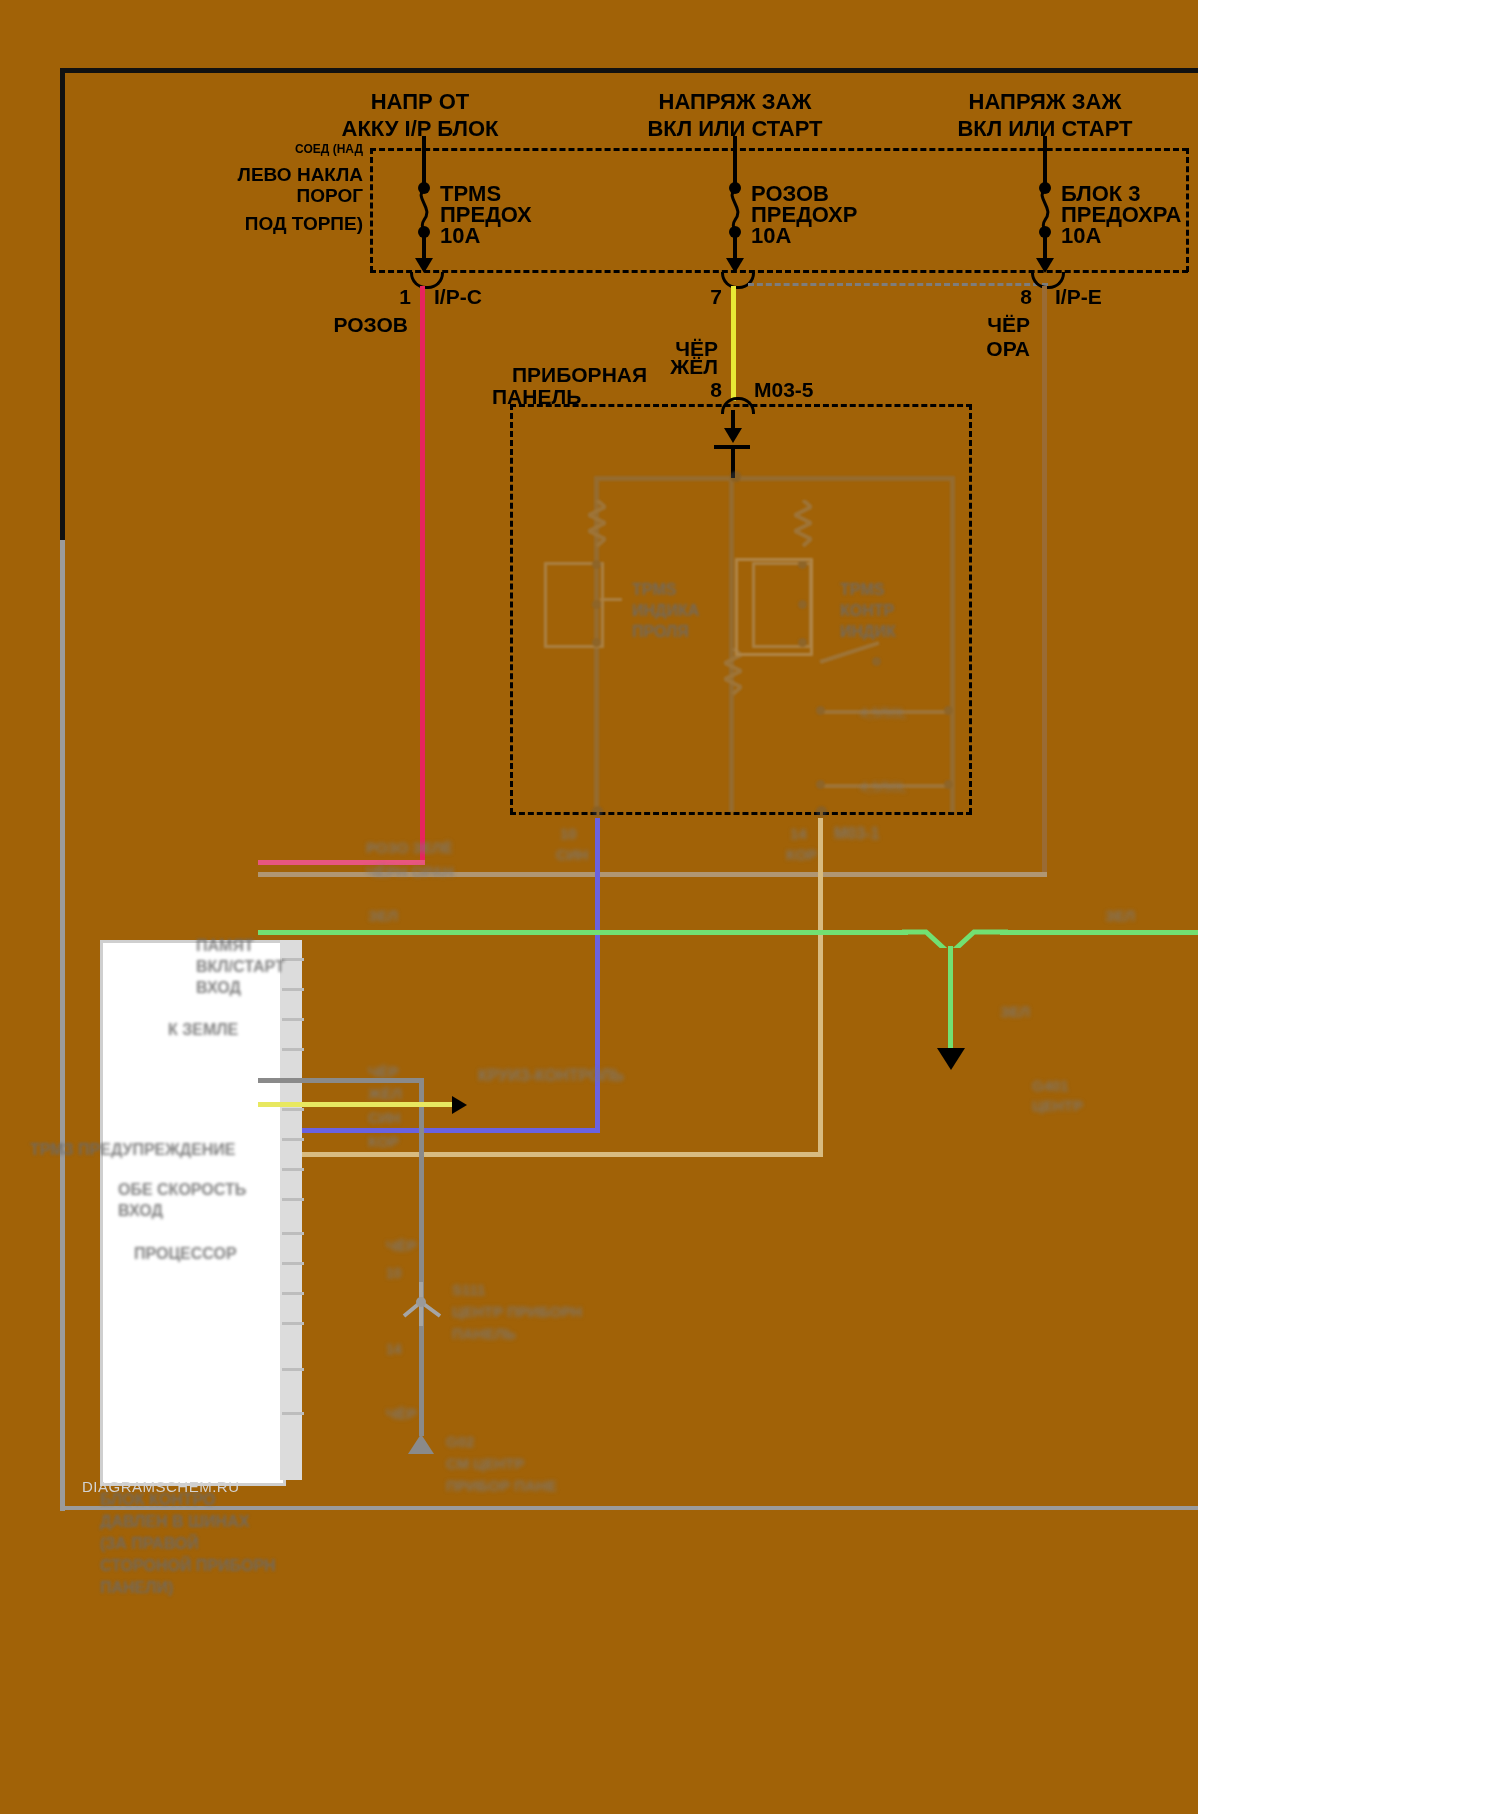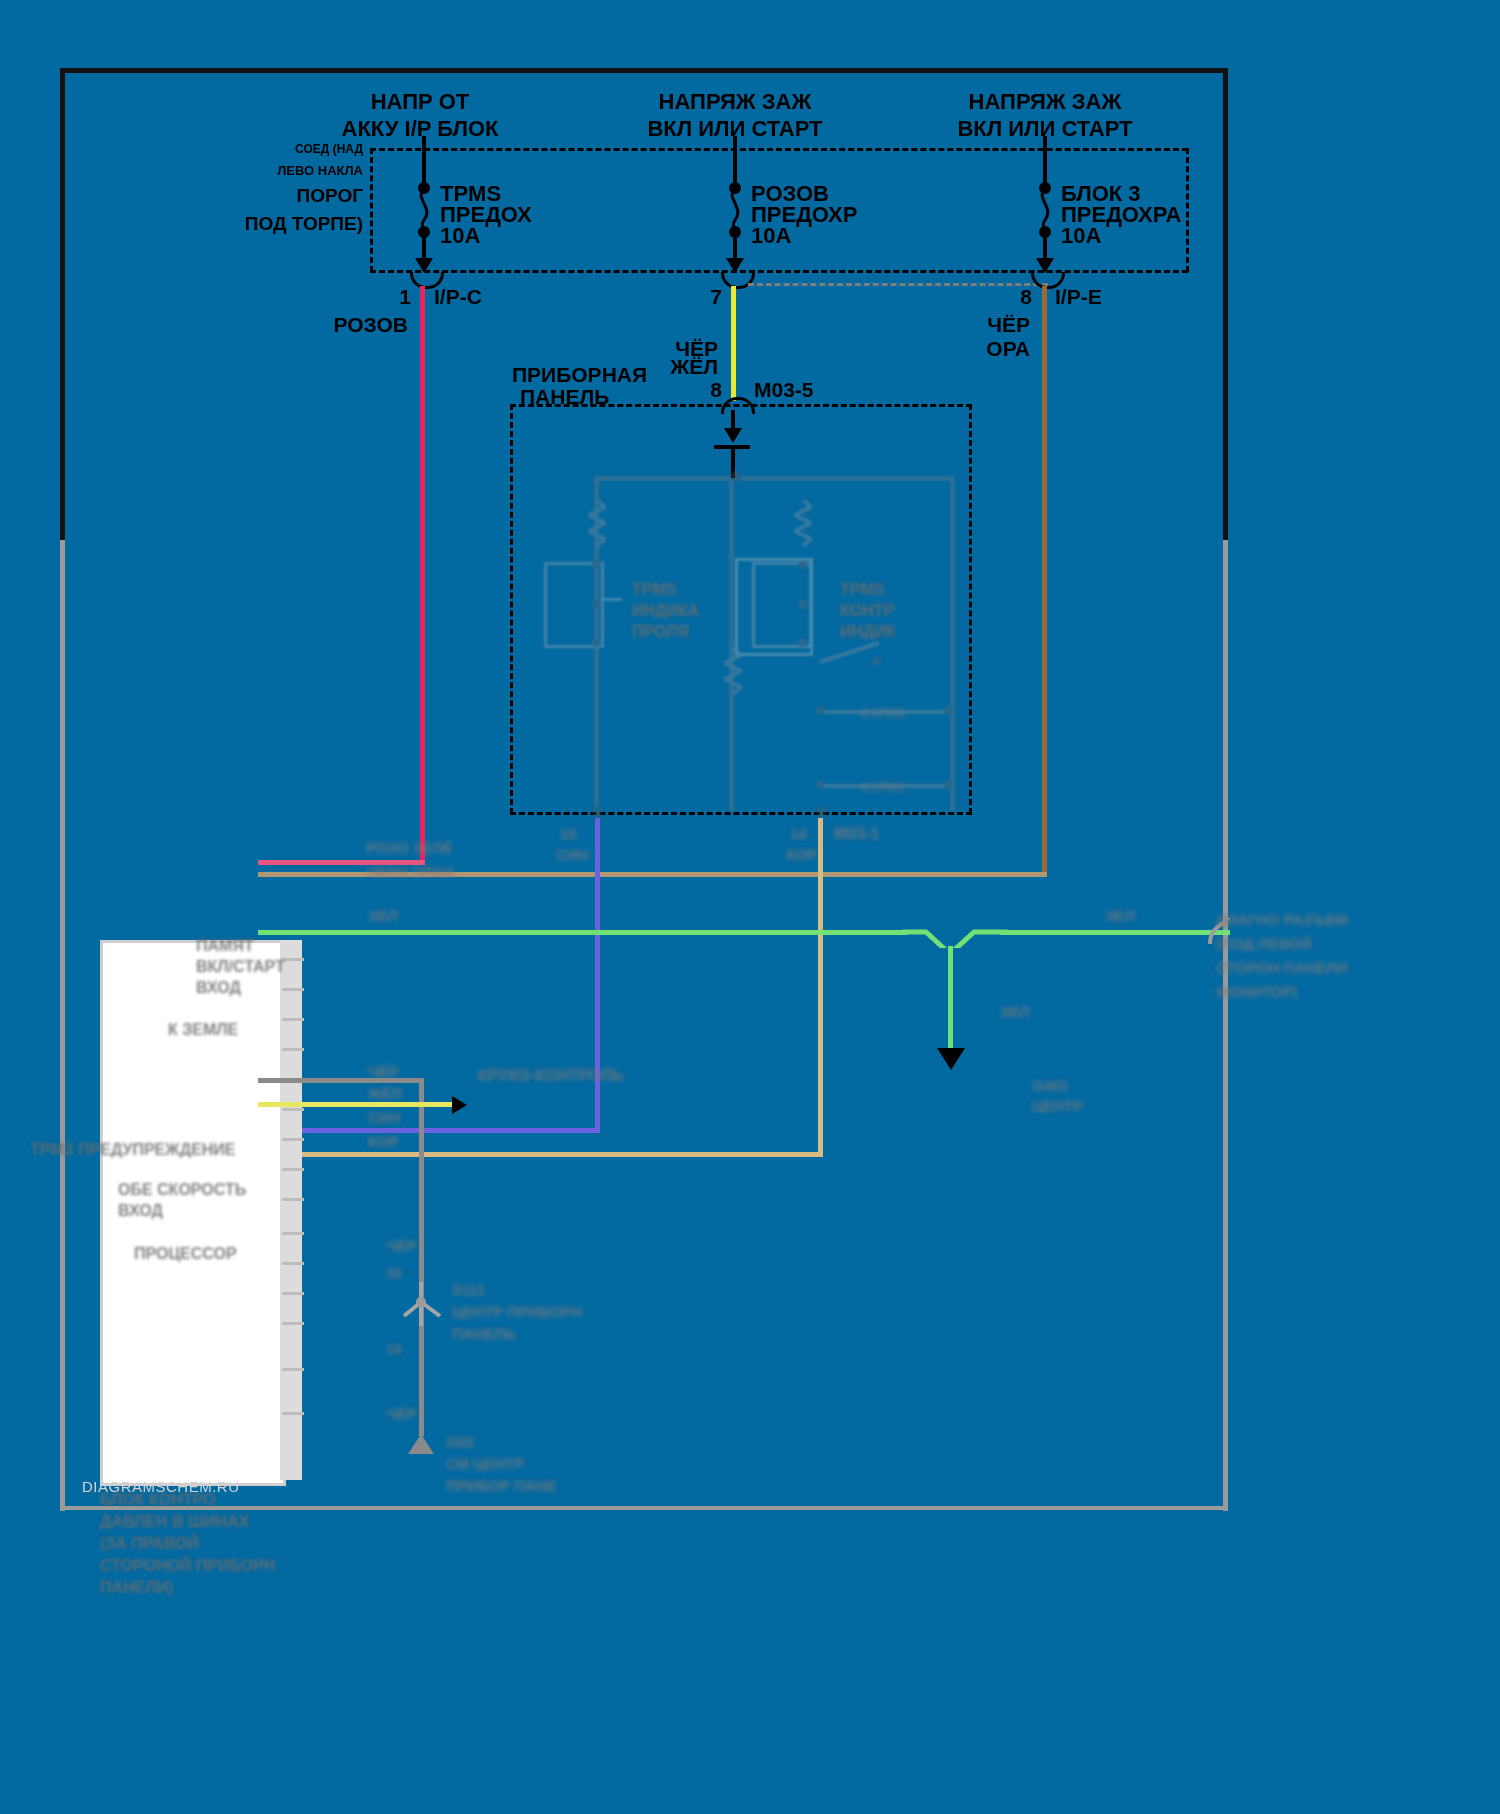--- a/index.html
+++ b/index.html
@@ -1,17 +1,17 @@
 <!DOCTYPE html>
 <html><head>
 <meta charset="utf-8">
 <style>
   html,body{margin:0;padding:0;background:#ffffff;}
   body{font-family:"Liberation Sans",sans-serif;}
-  #sheet{position:relative;width:1500px;height:1814px;background:#0369a1;overflow:hidden;}
+  #sheet{position:relative;width:1198px;height:1814px;background:#a16207;overflow:hidden;}
 
   
   .abs{position:absolute;}
   .txt{position:absolute;font-family:"Liberation Sans",sans-serif;color:#000;
        white-space:pre;line-height:1.28;}
   .c{text-align:center;}
   .r{text-align:right;}
   .l{text-align:left;}
 
   
@@ -95,21 +95,21 @@
 
   <div class="txt c" style="left:925px;top:88px;width:240px;font-size:22px;font-weight:bold;">НАПРЯЖ ЗАЖ</div>
   <div class="txt c" style="left:925px;top:115px;width:240px;font-size:22px;font-weight:bold;">ВКЛ ИЛИ СТАРТ</div>
 
   <div class="dash-h" style="left:370px;top:148px;width:818px;"></div>
   <div class="dash-h" style="left:370px;top:270px;width:818px;"></div>
   <div class="dash-v" style="left:370px;top:148px;height:124px;"></div>
   <div class="dash-v" style="left:1186px;top:148px;height:124px;"></div>
 
   <div class="txt r" style="left:215px;top:142px;width:148px;font-size:12px;font-weight:bold;">СОЕД (НАД</div>
-  <div class="txt r" style="left:215px;top:163px;width:148px;font-size:13px;font-weight:bold;">ЛЕВО НАКЛА</div>
+  <div class="txt r" style="left:215px;top:163px;width:148px;font-size:19px;font-weight:bold;">ЛЕВО НАКЛА</div>
   <div class="txt r" style="left:215px;top:184px;width:148px;font-size:19px;font-weight:bold;">ПОРОГ</div>
   <div class="txt r" style="left:215px;top:192px;width:148px;font-size:19px;font-weight:bold;margin-top:20px;">ПОД ТОРПЕ)</div>
 
   <div class="w wv blk" style="left:422px;top:136px;height:50px;"></div>
   <div class="fuse-dot" style="left:418px;top:182px;"></div>
   <svg class="abs" style="left:412px;top:188px;" width="24" height="44">
     <path d="M12 1 C 2 10, 22 20, 12 32 C 8 38, 12 42, 12 43" stroke="#000" stroke-width="3" fill="none"></path>
   </svg>
   <div class="fuse-dot" style="left:418px;top:226px;"></div>
   <div class="w wv blk" style="left:422px;top:232px;height:32px;"></div>
@@ -165,21 +165,21 @@
 
   <div class="w wv5" style="left:420px;top:286px;height:578px;background:#e8245e;"></div>
   <div class="w wh5" style="left:258px;top:860px;width:167px;background:#e8567f;"></div>
 
   <div class="w wv5" style="left:731px;top:286px;height:115px;background:#e9e935;"></div>
 
   <div class="w wv5" style="left:1042px;top:286px;height:590px;background:#9a6b34;"></div>
   <div class="w wh5" style="left:258px;top:872px;width:789px;background:#b09672;"></div>
 
   <div class="txt l" style="left:512px;top:362px;font-size:21px;font-weight:bold;">ПРИБОРНАЯ</div>
-  <div class="txt l" style="left:520px;top:384px;font-size:21px;font-weight:bold;">ПАНЕЛЬ</div>
+  <div class="txt l" style="left:492px;top:384px;font-size:21px;font-weight:bold;">ПАНЕЛЬ</div>
 
   <div class="txt r" style="left:686px;top:377px;width:36px;font-size:21px;font-weight:bold;">8</div>
   <div class="txt l" style="left:754px;top:377px;font-size:21px;font-weight:bold;">M03-5</div>
   <div class="cup-u" style="left:721px;top:397px;"></div>
 
   <div class="dash-h" style="left:510px;top:404px;width:462px;"></div>
   <div class="dash-v" style="left:510px;top:404px;height:410px;"></div>
   <div class="dash-v" style="left:969px;top:404px;height:410px;"></div>
   <div class="dash-h" style="left:510px;top:812px;width:462px;"></div>
 

